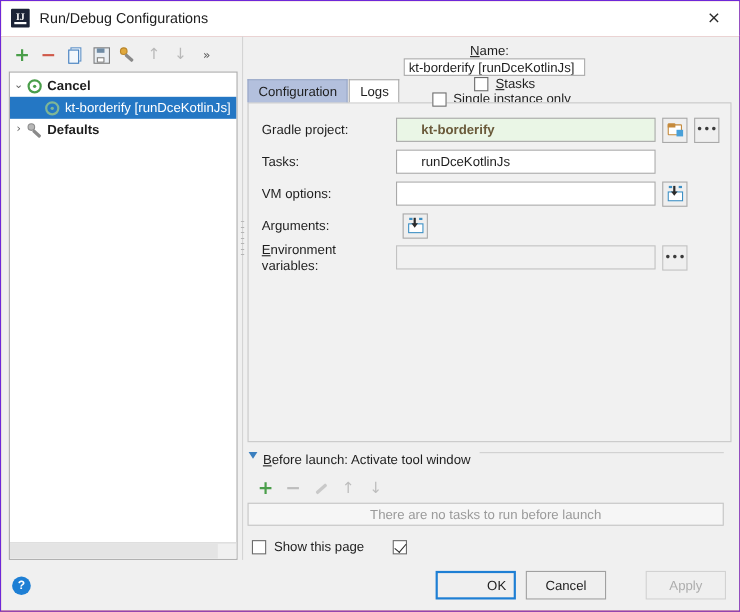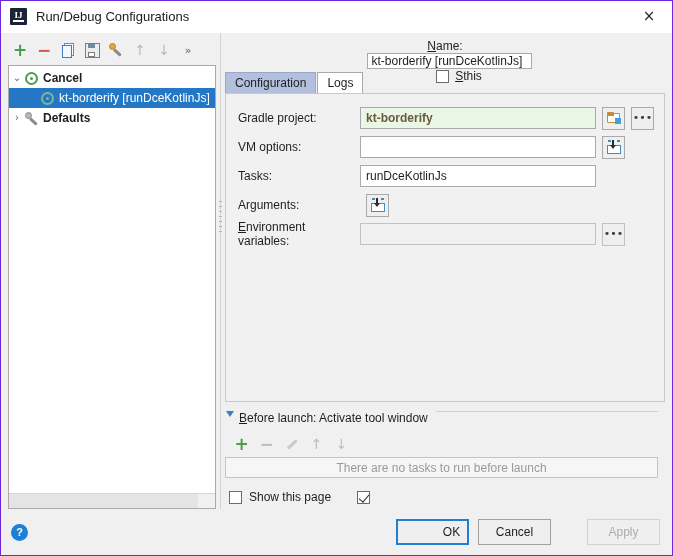--- a/index.html
+++ b/index.html
@@ -145,21 +145,21 @@
   }
   .tab.active{background:#b3c0dd;border-color:#9aa8c7;}
   .panel{
     flex:1;border:1px solid #c8c8c8;background:#f1f1f1;
     box-sizing:border-box;padding:13px 10px 0 12px;min-height:0;
   }
   .frow{display:flex;align-items:center;height:22px;margin-bottom:7px;}
   .flabel{width:122px;min-width:122px;font-size:12px;}
   .finput{
     flex:1;height:22px;box-sizing:border-box;border:1px solid #a9a9a9;background:#ffffff;
-    padding:0 5px;font-size:12px;line-height:20px;color:#1e1e1e;
+    padding:0 22px;font-size:12px;line-height:20px;color:#1e1e1e;
     font-family:"Liberation Sans",sans-serif;white-space:nowrap;overflow:hidden;
   }
   .finput.green{background:#eaf6e6;color:#6a5a3a;font-weight:bold;}
   .finput.disabled{background:#f1f1f1;border-color:#c2c2c2;}
   .btn-sq{
     width:23px;height:23px;min-width:23px;margin-left:6px;box-sizing:border-box;
     border:1px solid #a9a9a9;background:#efefef;
     display:flex;align-items:center;justify-content:center;position:relative;
   }
   .btn-sq.disabled{border-color:#c2c2c2;background:#efefef;}
@@ -302,21 +302,25 @@
         <div class="split-dots"></div>
       </div>
 
       <div class="rightpane">
 
         <div class="namerow">
           <span class="lbl"><span class="u">N</span><span>ame:</span></span>
           <input class="nameinput" type="text" value="kt-borderify [runDceKotlinJs]" style="">
           <div class="cbrow">
             <span class="cbox"></span>
-            <span class="lbl"><span class="u">S</span><span>this</span></span>
+            <span class="lbl"><span class="u">S</span><span>tasks</span></span>
+          </div>
+          <div class="cbrow second">
+            <span class="cbox"></span>
+            <span class="lbl"><span>Single </span><span class="u">i</span><span>nstance only</span></span>
           </div>
         </div>
 
         <div class="tabs">
           <div class="tab active">Configuration</div>
           <div class="tab">Logs</div>
         </div>
 
         <div class="panel">
 
@@ -324,44 +328,44 @@
             <span class="flabel">Gradle project:</span>
             <input class="finput green" type="text" value="kt-borderify" style="">
             <div class="btn-sq">
               <span class="ic-folder">
                   <i class="sq"></i>
                 </span>
             </div>
             <div class="btn-sq">
               <span class="dots">•••</span>
             </div>
+          </div>
+
+          <div class="frow">
+            <span class="flabel">Tasks:</span>
+            <input class="finput" type="text" value="runDceKotlinJs" style="">
+            <div style="width:58px;"></div>
           </div>
 
           <div class="frow">
             <span class="flabel">VM options:</span>
             <input class="finput" type="text" value="" style="">
             <div class="btn-sq">
               <span class="ic-expand">
                   <i class="tl"></i>
                   <i class="tr"></i>
                   <i class="bx"></i>
                   <i class="ar"></i>
                   <i class="ah"></i>
                 </span>
             </div>
             <div style="width:29px;"></div>
           </div>
 
           <div class="frow">
-            <span class="flabel">Tasks:</span>
-            <input class="finput" type="text" value="runDceKotlinJs" style="">
-            <div style="width:58px;"></div>
-          </div>
-
-          <div class="frow">
             <span class="flabel">Arguments:</span>
             <div class="btn-sq">
               <span class="ic-expand">
                   <i class="tl"></i>
                   <i class="tr"></i>
                   <i class="bx"></i>
                   <i class="ar"></i>
                   <i class="ah"></i>
                 </span>
             </div>

